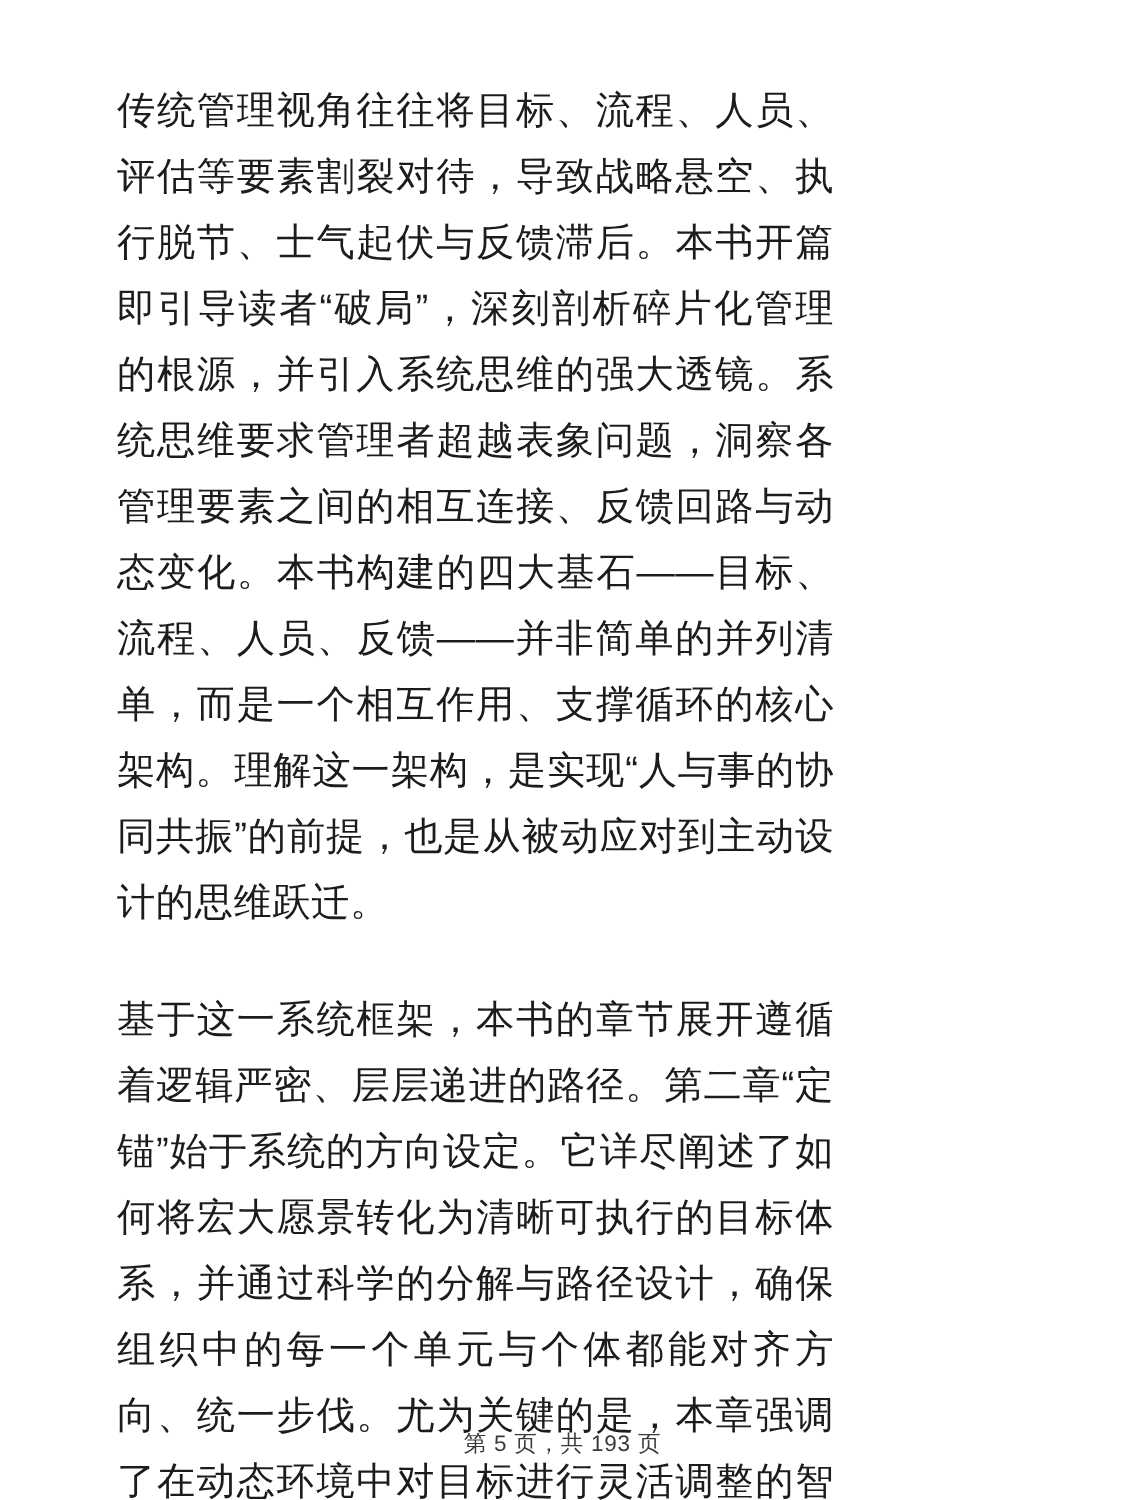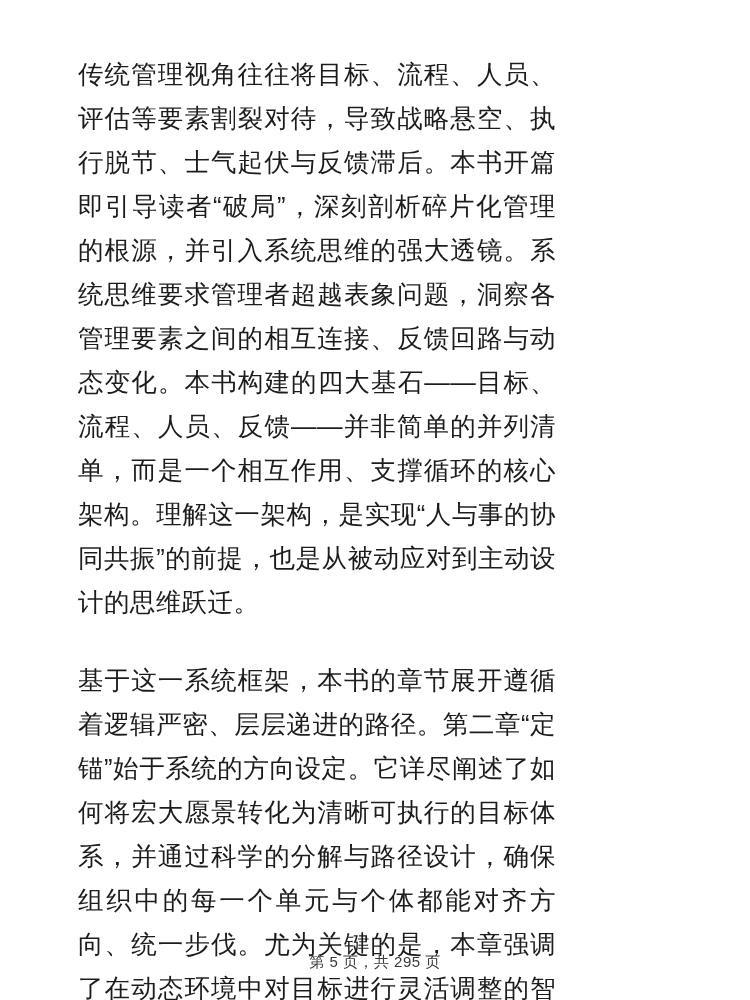--- a/index.html
+++ b/index.html
@@ -53,13 +53,13 @@
 </head>
 <body>
 
 <div class="page">
   <div class="body-text">
     <p class="para">传统管理视角往往将目标、流程、人员、评估等要素割裂对待，导致战略悬空、执行脱节、士气起伏与反馈滞后。本书开篇即引导读者“破局”，深刻剖析碎片化管理的根源，并引入系统思维的强大透镜。系统思维要求管理者超越表象问题，洞察各管理要素之间的相互连接、反馈回路与动态变化。本书构建的四大基石——目标、流程、人员、反馈——并非简单的并列清单，而是一个相互作用、支撑循环的核心架构。理解这一架构，是实现“人与事的协同共振”的前提，也是从被动应对到主动设计的思维跃迁。</p>
     <p class="para">基于这一系统框架，本书的章节展开遵循着逻辑严密、层层递进的路径。第二章“定锚”始于系统的方向设定。它详尽阐述了如何将宏大愿景转化为清晰可执行的目标体系，并通过科学的分解与路径设计，确保组织中的每一个单元与个体都能对齐方向、统一步伐。尤为关键的是，本章强调了在动态环境中对目标进行灵活调整的智慧，使系统既保持战略定力，又具备环境适应性。</p>
   </div>
 </div>
 
-<div class="footer">第 5 页，共 295 页</div>
+<div class="footer">第 5 页，共 193 页</div>
 
 </body></html>

